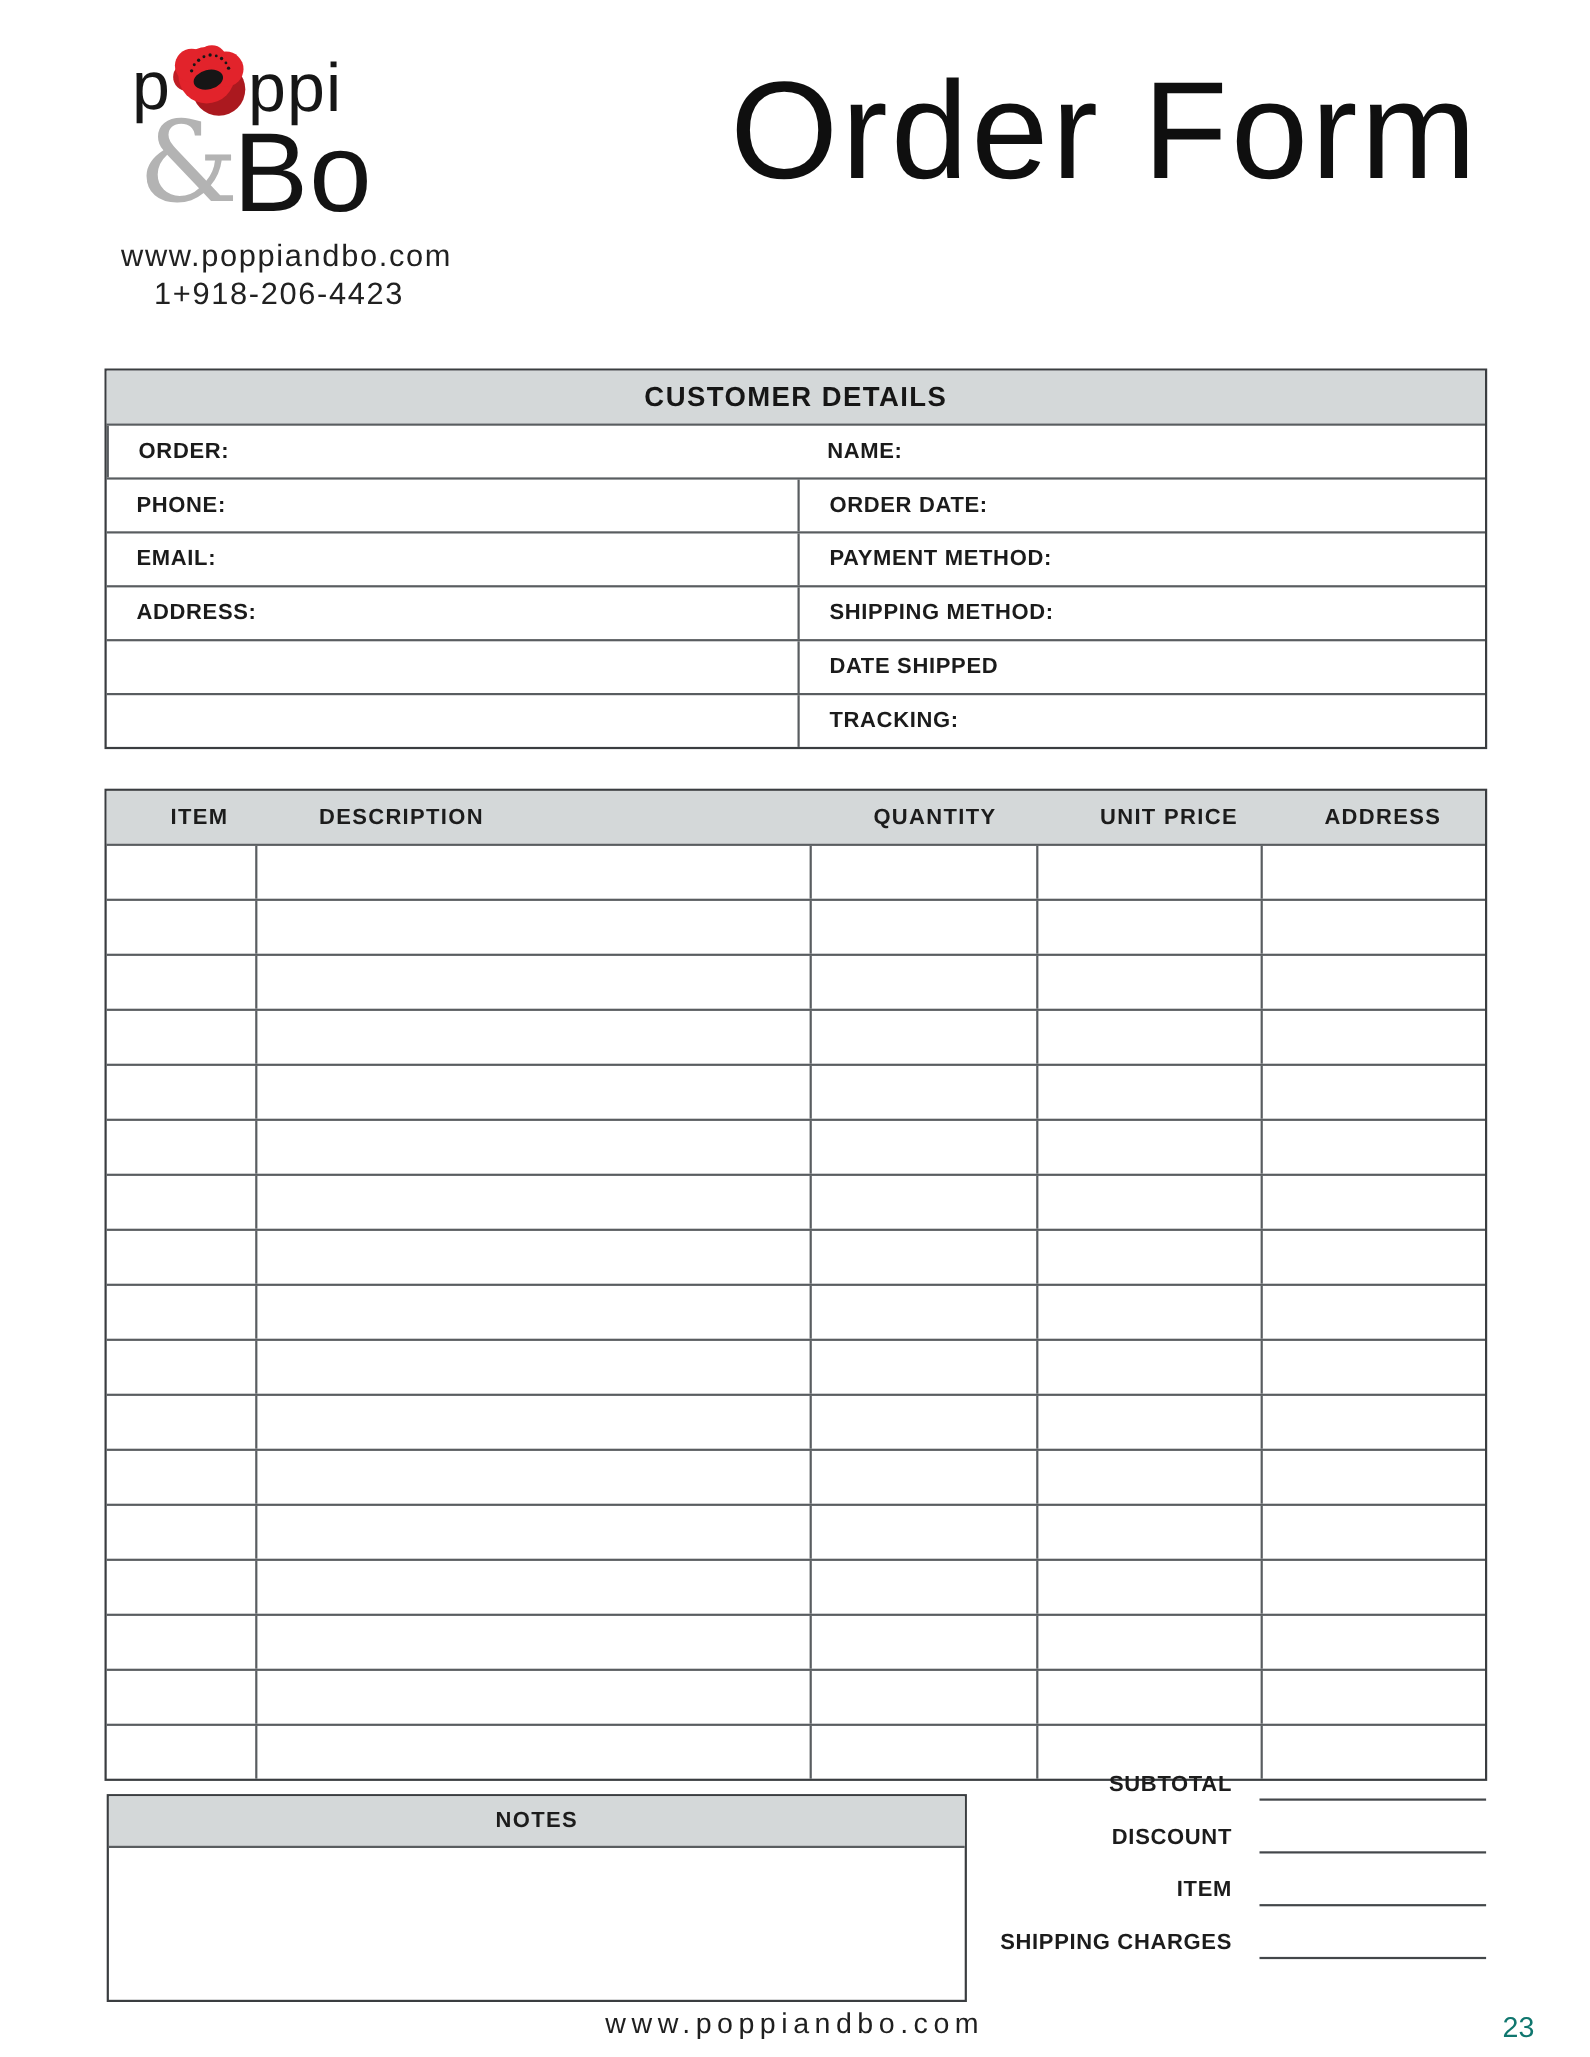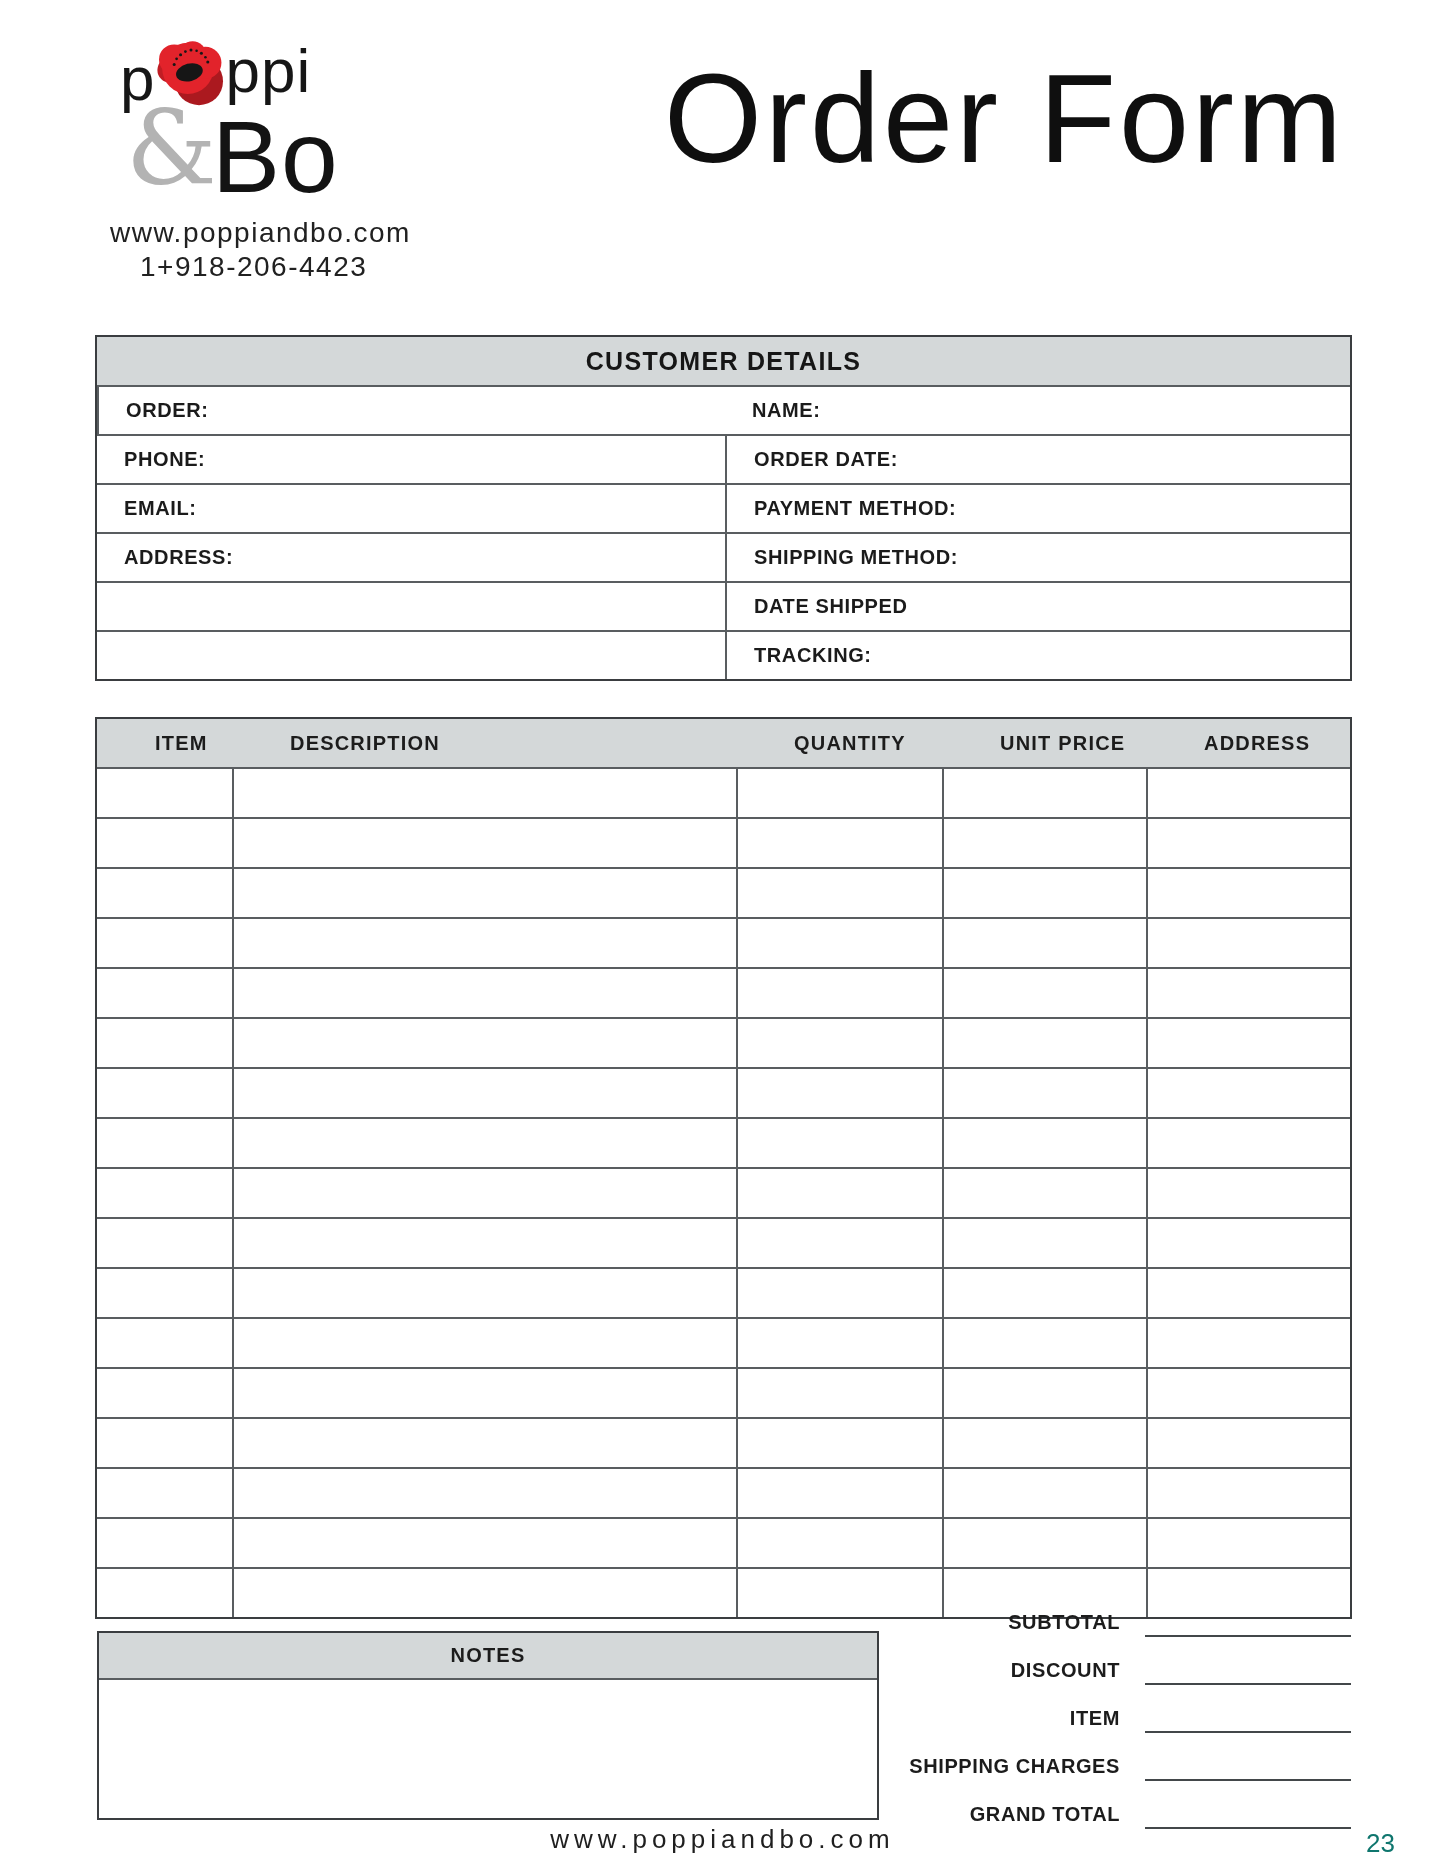--- a/index.html
+++ b/index.html
@@ -4,21 +4,21 @@
 <style>
   html,body{margin:0;padding:0;background:#ffffff;}
   #page{
     position:relative;width:1445px;height:1870px;background:#ffffff;overflow:hidden;
     font-family:"Liberation Sans", sans-serif;color:#1c1c1c;
   }
   
   .logo-word{position:absolute;left:120px;top:30px;display:flex;align-items:flex-start;
     font-family:"Liberation Sans", sans-serif;font-weight:300;font-size:62px;line-height:1;color:#161616;letter-spacing:1px;}
   .logo-word .pre{margin-top:18px;}
-  .logo-word .suf{margin-top:10px;}
+  .logo-word .suf{margin-top:20px;}
   .logo-word svg{width:80px;height:76px;margin:6px -6px 0 -4px;}
   .logo-amp{position:absolute;left:126px;top:98px;font-family:"DejaVu Serif", serif;
     font-size:102px;line-height:1;color:#b3b3b3;font-weight:400;}
   .logo-bo{position:absolute;left:212px;top:106px;font-family:"Liberation Sans", sans-serif;
     font-weight:300;font-size:102px;line-height:1;color:#131313;letter-spacing:1px;}
   .logo-site{position:absolute;left:110px;top:217px;font-size:28px;letter-spacing:1.5px;color:#212121;font-weight:300;}
   .logo-phone{position:absolute;left:140px;top:251px;font-size:28px;letter-spacing:1.5px;color:#212121;font-weight:300;}
   
   .title{position:absolute;right:100px;top:56px;font-size:126px;line-height:1;font-weight:200;
     letter-spacing:3px;color:#0f0f0f;white-space:nowrap;}
@@ -303,24 +303,20 @@
       <span class="tline"></span>
     </div>
     <div class="trow">
       <span class="tlabel">ITEM</span>
       <span class="tline"></span>
     </div>
     <div class="trow">
       <span class="tlabel">SHIPPING CHARGES</span>
       <span class="tline"></span>
     </div>
-    <div class="trow">
-      <span class="tlabel">GRAND TOTAL</span>
-      <span class="tline"></span>
-    </div>
   </div>
 
   <div id="notes" class="frame">
     <div class="nhead band">NOTES</div>
     <div class="nbody"></div>
   </div>
 
   <div class="footer-url">www.poppiandbo.com</div>
   <div class="page-num">23</div>
 

